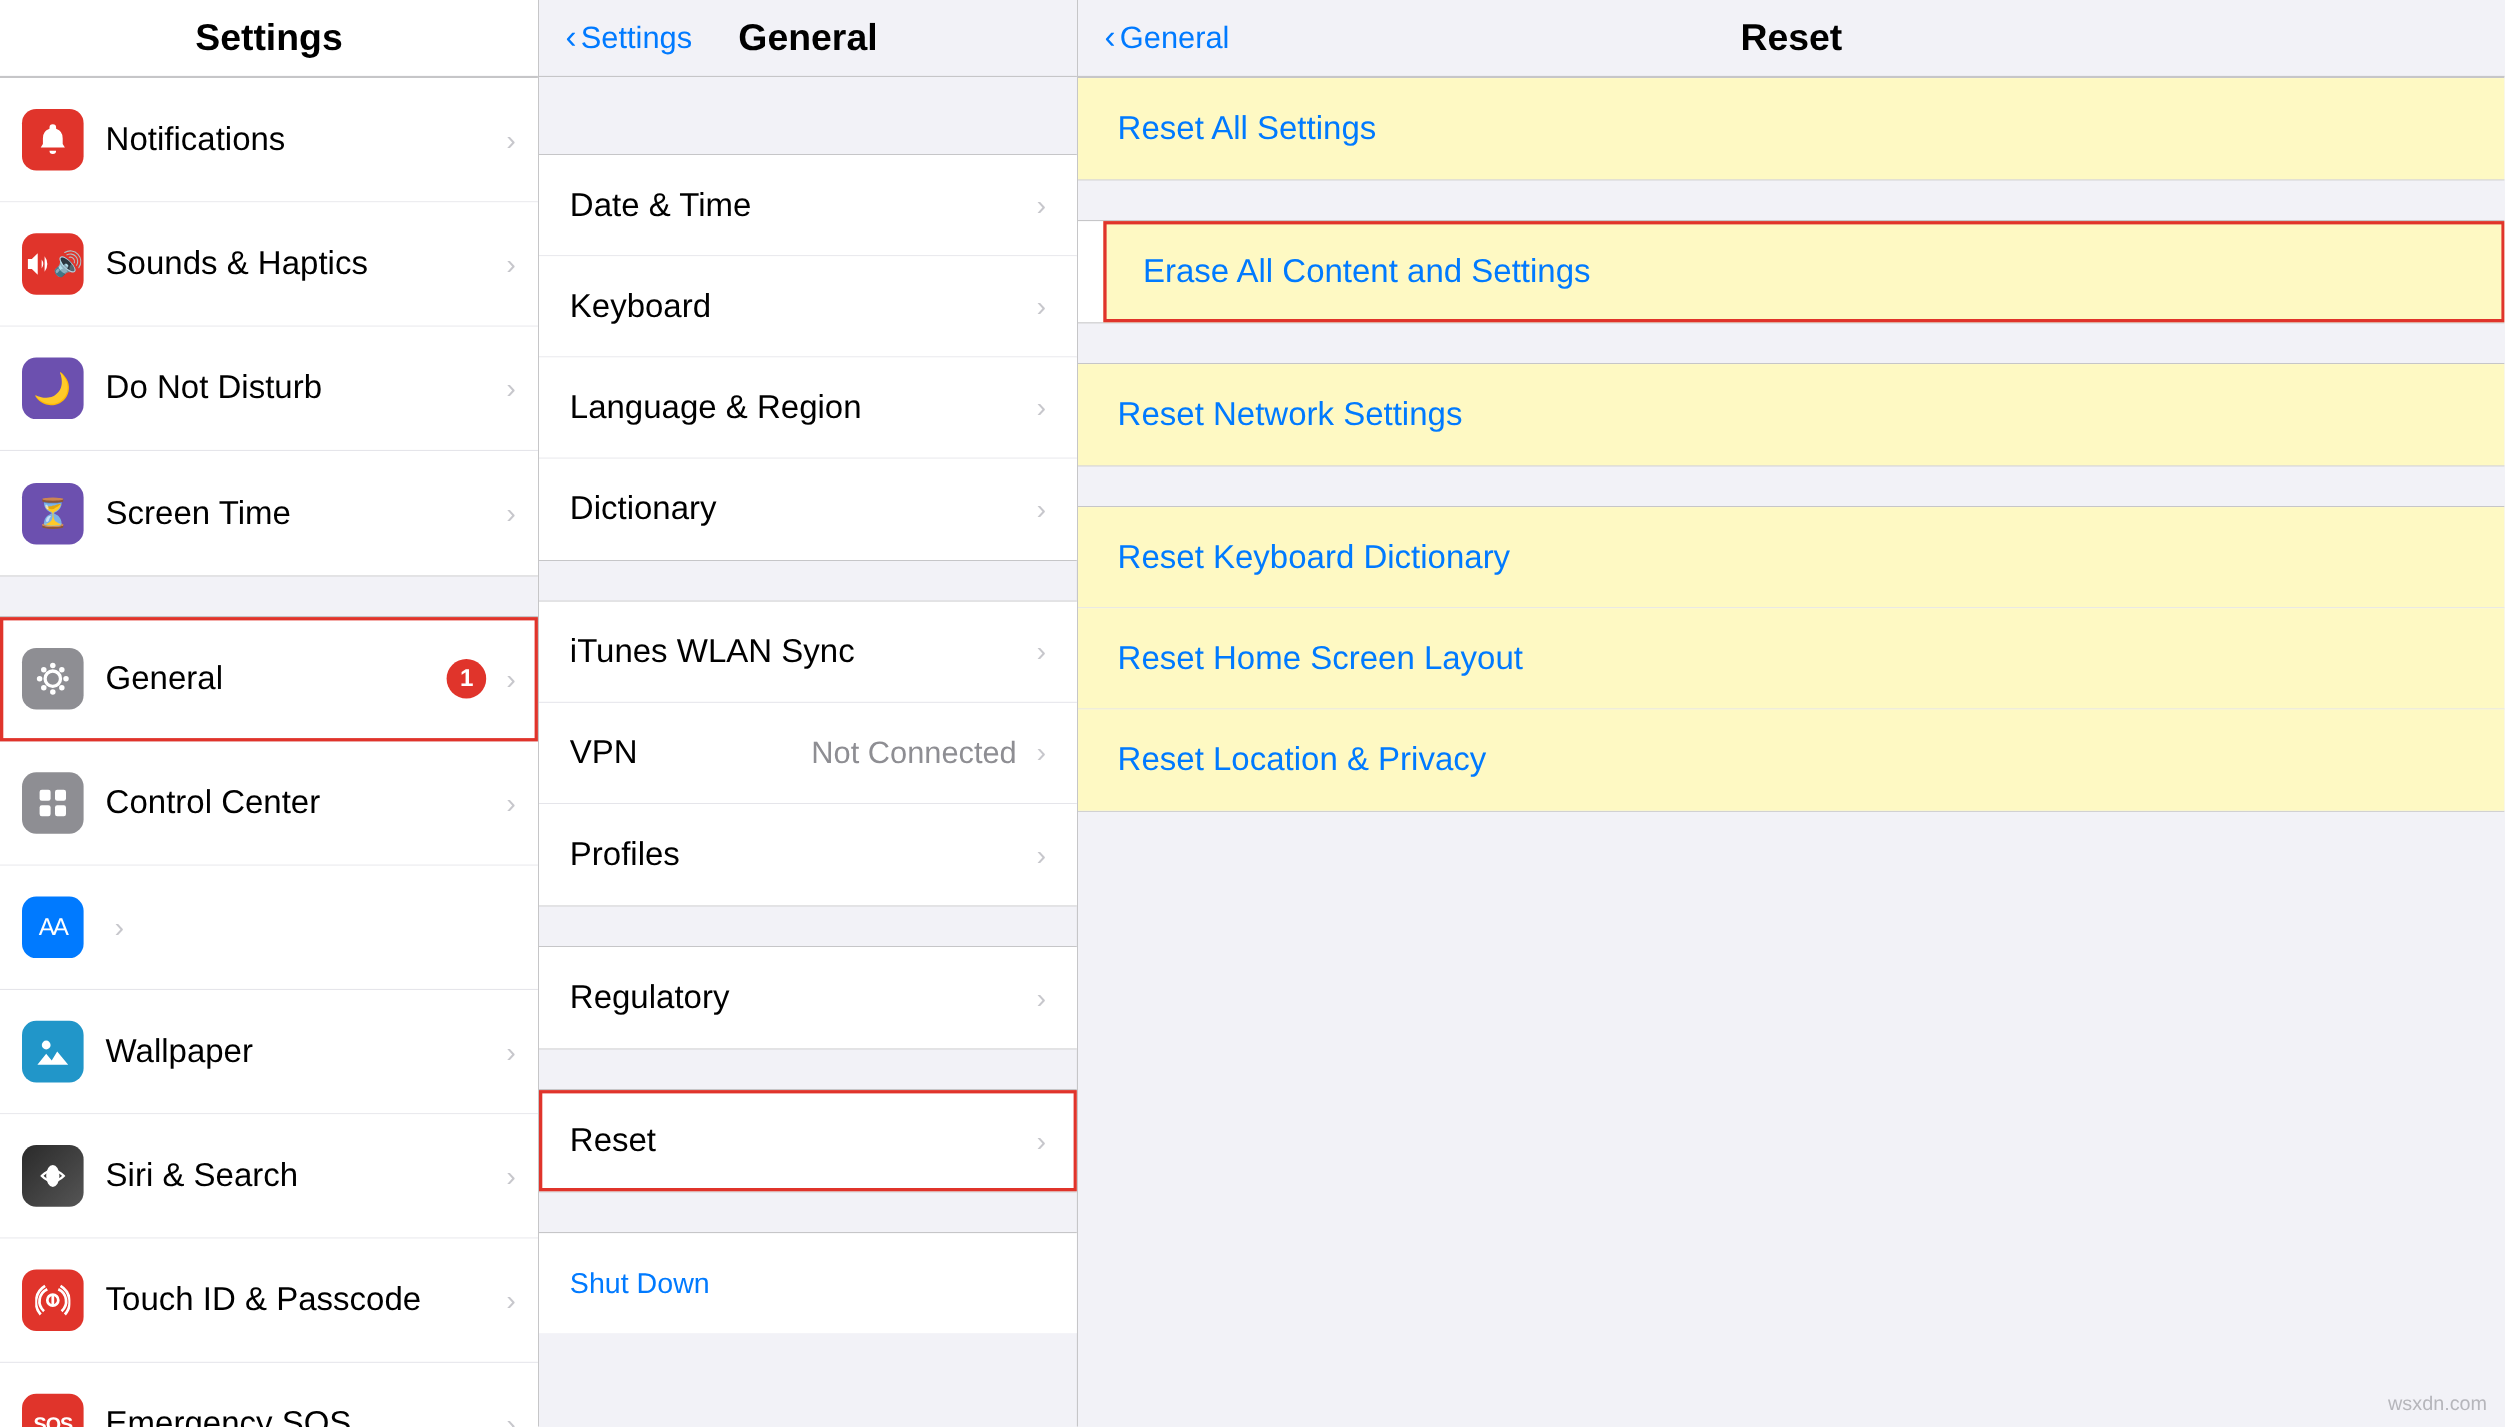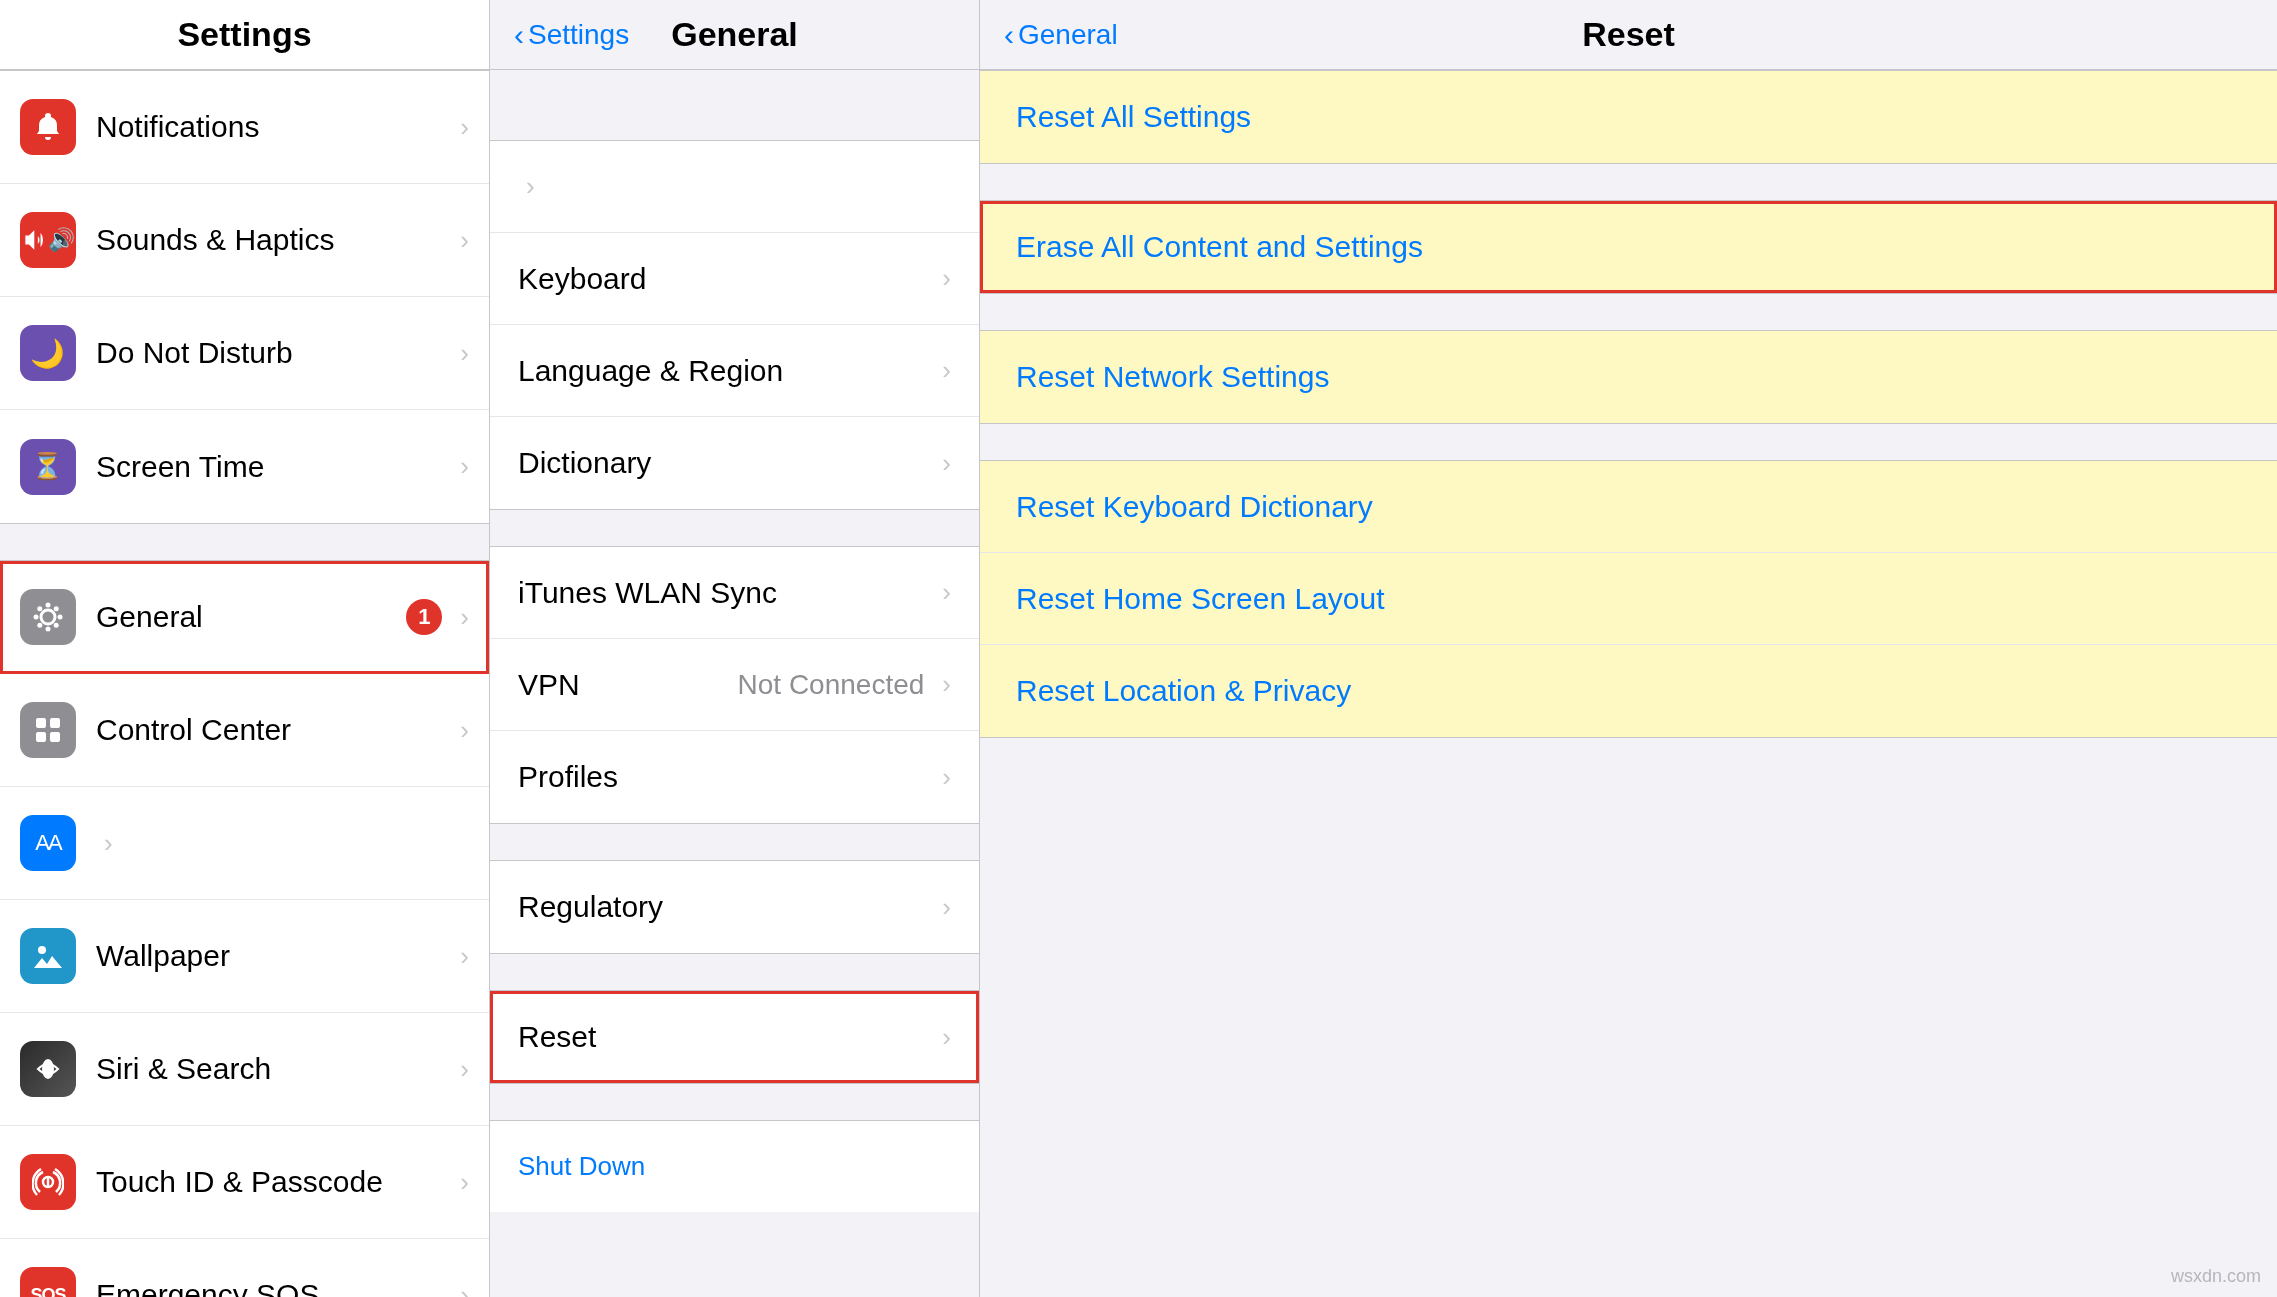--- a/index.html
+++ b/index.html
@@ -196,20 +196,21 @@
       border-bottom: 1px solid #e5e5ea;
       background: #fef9c3;
       cursor: pointer;
       position: relative;
     }
     .reset-item:last-child { border-bottom: none; }
     .reset-item.highlighted {
       outline: 3px solid #e0342b;
       outline-offset: -3px;
       z-index: 2;
+      margin-left: 23px;
     }
     .reset-item-label {
       font-size: 30px;
       color: #007aff;
     }
 
     
     .top-spacer {
       height: 70px;
       background: #f2f2f7;
@@ -412,20 +413,21 @@
     </div>
     <span class="col-header-subtitle">General</span>
   </div>
 
   <div class="general-list">
 
     <div class="top-spacer"></div>
 
     <div class="general-section">
       <div class="general-item">
+        <span class="general-item-label">Date &amp; Time</span>
         <span class="chevron-right">›</span>
       </div>
       <div class="general-item">
         <span class="general-item-label">Keyboard</span>
         <span class="chevron-right">›</span>
       </div>
       <div class="general-item">
         <span class="general-item-label">Language &amp; Region</span>
         <span class="chevron-right">›</span>
       </div>

